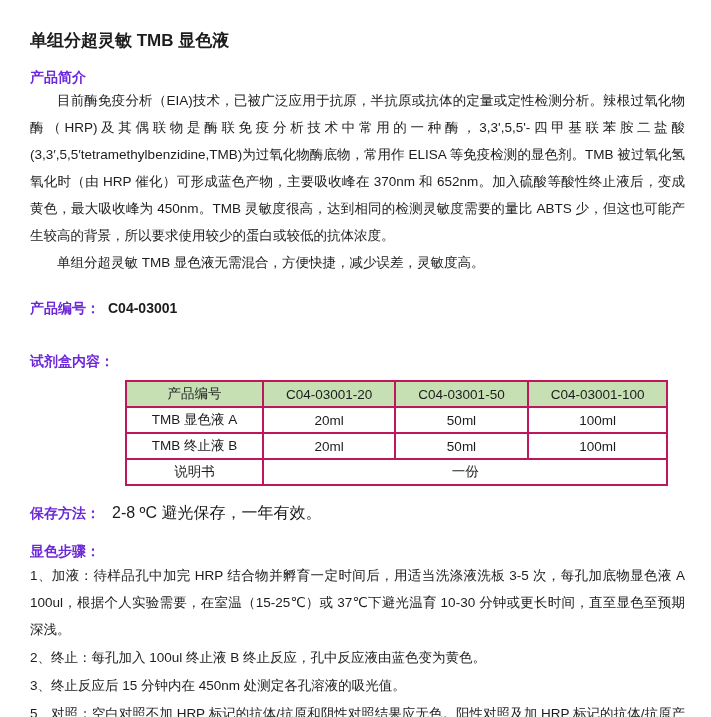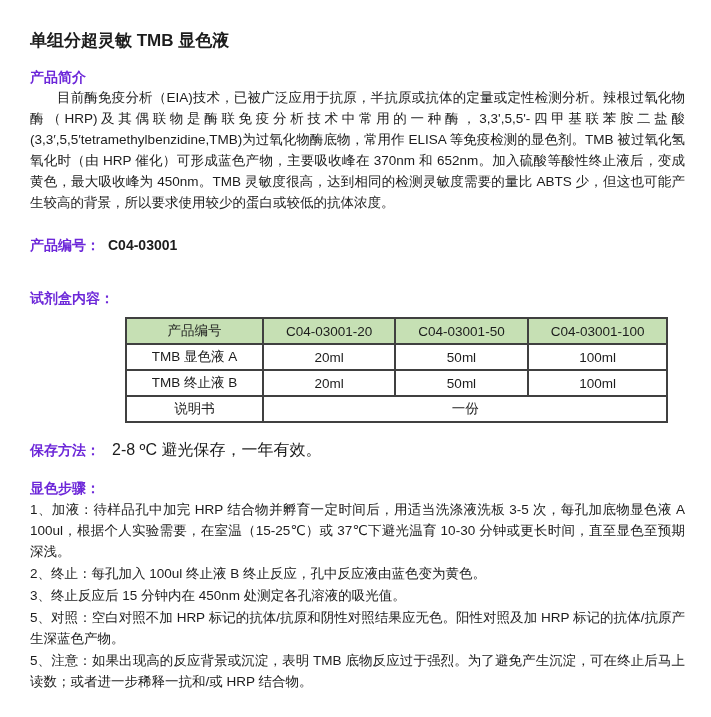--- a/index.html
+++ b/index.html
@@ -27,36 +27,36 @@
     margin: 21px 0 0 0;
   }
   .heading {
     font-weight: bold;
     font-size: 14px;
     color: #6d28d9;
   }
   .section-heading { margin-top: 17px; }
   p.body {
     font-size: 13.5px;
-    line-height: 21px;
+    line-height: 27px;
     margin: 0;
     text-align: justify;
   }
   .indent { text-indent: 2em; }
   .inline-row { margin-top: 24px; font-size: 14px; }
   .inline-row .value { margin-left: 8px; font-weight: bold; }
   .inline-row .normal-value { margin-left: 12px; font-weight: normal; font-size: 16px; }
   .kit-heading { margin-top: 35px; }
   table.kit-table {
     border-collapse: collapse;
     margin: 9px 0 0 95px;
     table-layout: fixed;
   }
   table.kit-table th, table.kit-table td {
-    border: 2px solid #404040;
+    border: 2px solid #be185d;
     text-align: center;
     vertical-align: middle;
     font-size: 13.5px;
     font-weight: normal;
     height: 24px;
     padding: 0 22px;
     overflow: hidden;
     white-space: nowrap;
   }
   table.kit-table th { background: #c6e0b4; }
@@ -71,20 +71,21 @@
 </style>
 </head>
 <body>
 
 <div class="page">
 
   <h2 class="title-cn">单组分超灵敏 TMB 显色液</h2>
 
   <div class="heading section-heading">产品简介</div>
   <p class="body indent">目前酶免疫分析（EIA)技术，已被广泛应用于抗原，半抗原或抗体的定量或定性检测分析。辣根过氧化物酶（HRP)及其偶联物是酶联免疫分析技术中常用的一种酶，3,3',5,5'-四甲基联苯胺二盐酸(3,3′,5,5′tetramethylbenzidine,TMB)为过氧化物酶底物，常用作 ELISA 等免疫检测的显色剂。TMB 被过氧化氢氧化时（由 HRP 催化）可形成蓝色产物，主要吸收峰在 370nm 和 652nm。加入硫酸等酸性终止液后，变成黄色，最大吸收峰为 450nm。TMB 灵敏度很高，达到相同的检测灵敏度需要的量比 ABTS 少，但这也可能产生较高的背景，所以要求使用较少的蛋白或较低的抗体浓度。</p>
+  <p class="body indent">单组分超灵敏 TMB 显色液无需混合，方便快捷，减少误差，灵敏度高。</p>
 
   <div class="inline-row">
     <span class="heading">产品编号：</span><span class="value">C04-03001</span>
   </div>
 
   <div class="heading kit-heading">试剂盒内容：</div>
 
   <table class="kit-table">
     <colgroup>
       <col class="col-name">

